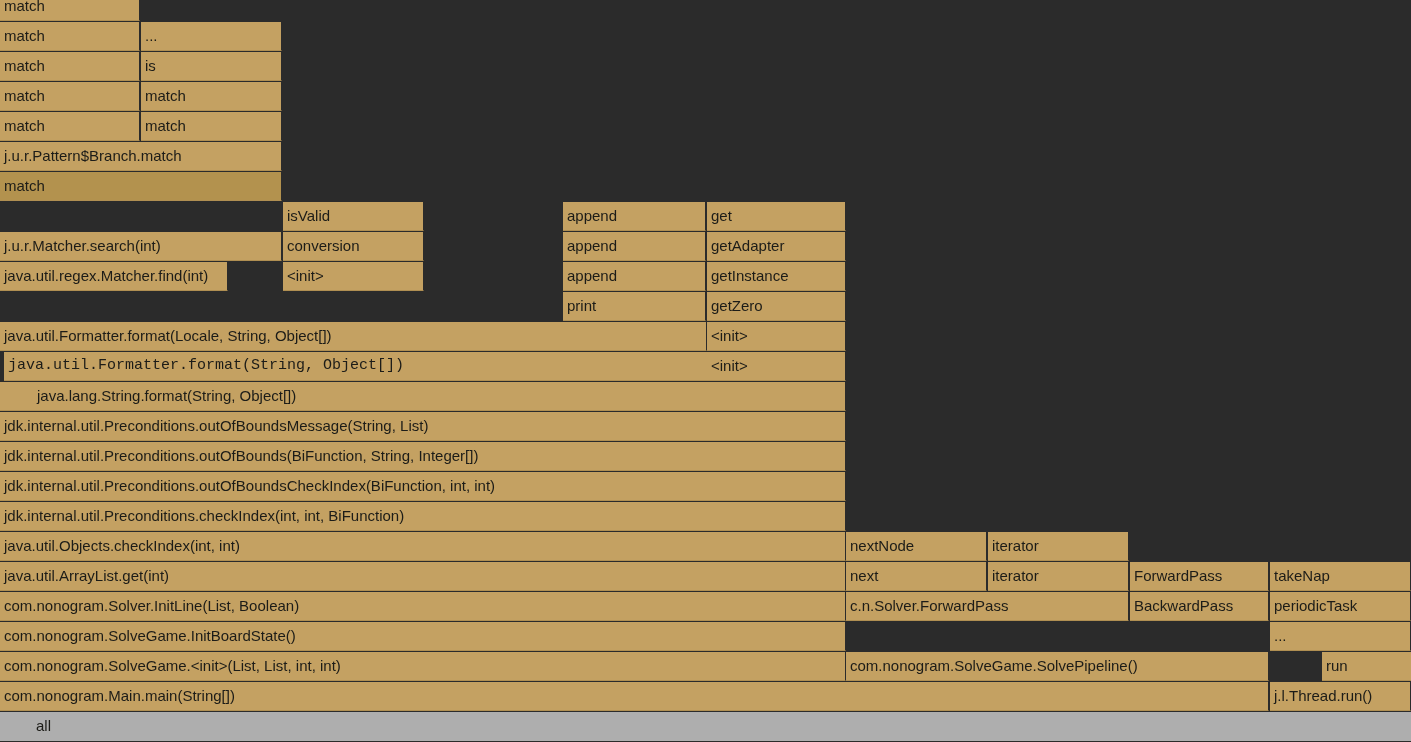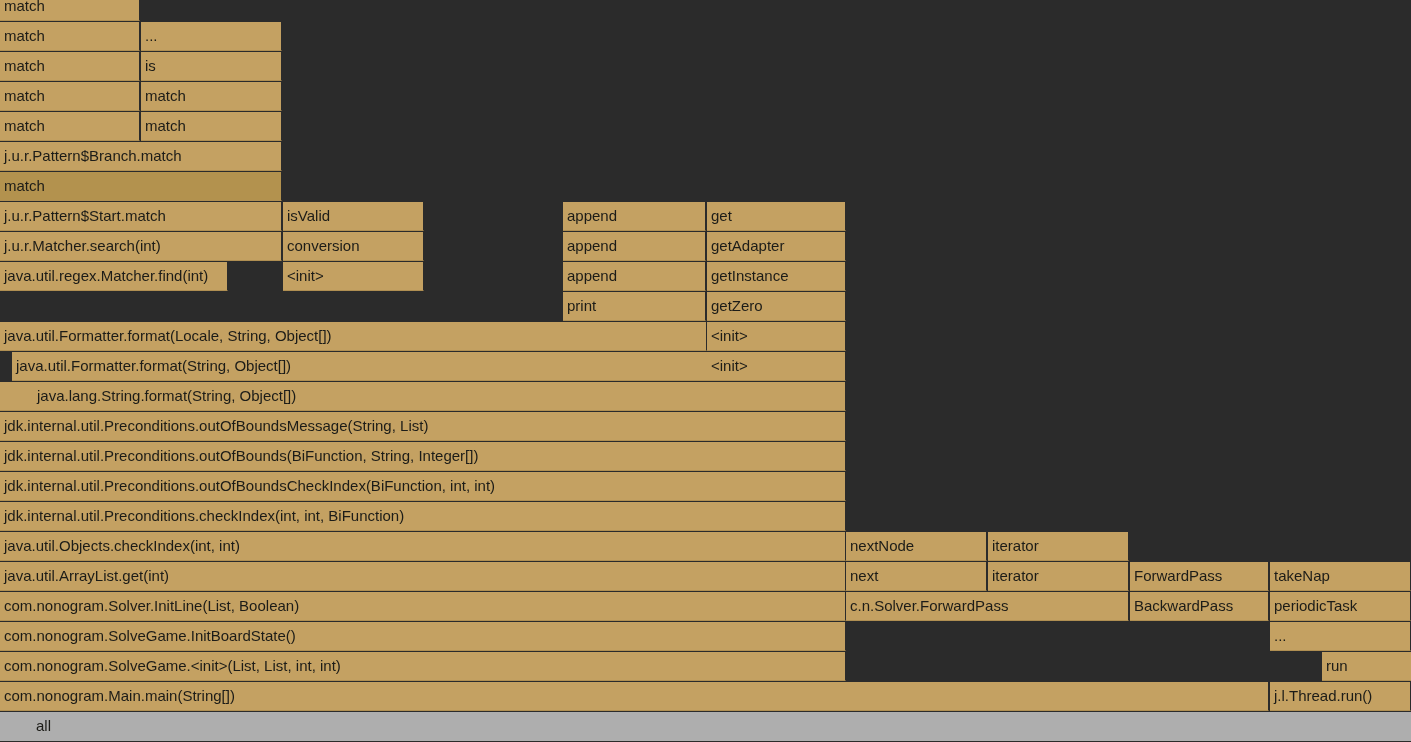--- a/index.html
+++ b/index.html
@@ -46,37 +46,36 @@
     <div class="frame" title="match" style="left: 0px; width: 140px; top: 22px;">match</div>
     <div class="frame" title="..." style="left: 141px; width: 141px; top: 22px;">...</div>
     <div class="frame" title="match" style="left: 0px; width: 140px; top: 52px;">match</div>
     <div class="frame" title="is" style="left: 141px; width: 141px; top: 52px;">is</div>
     <div class="frame" title="match" style="left: 0px; width: 140px; top: 82px;">match</div>
     <div class="frame" title="match" style="left: 141px; width: 141px; top: 82px;">match</div>
     <div class="frame" title="match" style="left: 0px; width: 140px; top: 112px;">match</div>
     <div class="frame" title="match" style="left: 141px; width: 141px; top: 112px;">match</div>
     <div class="frame" title="j.u.r.Pattern$Branch.match" style="left: 0px; width: 282px; top: 142px;">j.u.r.Pattern$Branch.match</div>
     <div class="frame hl" title="match" style="left: 0px; width: 282px; top: 172px;">match</div>
-    <div class="frame" title="j.u.r.Pattern$Start.match" style="left: 0px; width: 282px; top: 202px;">j.u.r.Pattern$Start.match</div>
     <div class="frame" title="isValid" style="left: 283px; width: 141px; top: 202px;">isValid</div>
     <div class="frame" title="append" style="left: 563px; width: 143px; top: 202px;">append</div>
     <div class="frame" title="get" style="left: 707px; width: 139px; top: 202px;">get</div>
     <div class="frame" title="j.u.r.Matcher.search(int)" style="left: 0px; width: 282px; top: 232px;">j.u.r.Matcher.search(int)</div>
     <div class="frame" title="conversion" style="left: 283px; width: 141px; top: 232px;">conversion</div>
     <div class="frame" title="append" style="left: 563px; width: 143px; top: 232px;">append</div>
     <div class="frame" title="getAdapter" style="left: 707px; width: 139px; top: 232px;">getAdapter</div>
     <div class="frame" title="java.util.regex.Matcher.find(int)" style="left: 0px; width: 228px; top: 262px;">java.util.regex.Matcher.find(int)</div>
     <div class="frame" title="&lt;init&gt;" style="left: 283px; width: 141px; top: 262px;">&lt;init&gt;</div>
     <div class="frame" title="append" style="left: 563px; width: 143px; top: 262px;">append</div>
     <div class="frame" title="getInstance" style="left: 707px; width: 139px; top: 262px;">getInstance</div>
     <div class="frame" title="print" style="left: 563px; width: 143px; top: 292px;">print</div>
     <div class="frame" title="getZero" style="left: 707px; width: 139px; top: 292px;">getZero</div>
     <div class="frame" title="java.util.Formatter.format(Locale, String, Object[])" style="left: 0px; width: 707px; top: 322px;">java.util.Formatter.format(Locale, String, Object[])</div>
     <div class="frame" title="&lt;init&gt;" style="left: 707px; width: 139px; top: 322px;">&lt;init&gt;</div>
-    <div class="frame" title="java.util.Formatter.format(String, Object[])" style="left: 12px; width: 707px; top: 352px;">java.util.Formatter.format(String, Object[])</div>
+    <div class="frame" title="java.util.Formatter.format(String, Object[])" style="left: 4px; width: 707px; top: 352px; font-family: Liberation Mono, monospace;">java.util.Formatter.format(String, Object[])</div>
     <div class="frame" title="&lt;init&gt;" style="left: 707px; width: 139px; top: 352px;">&lt;init&gt;</div>
     <div class="frame" title="java.lang.String.format(String, Object[])" style="left: 0px; width: 846px; top: 382px; padding-left: 37px;">java.lang.String.format(String, Object[])</div>
     <div class="frame" title="jdk.internal.util.Preconditions.outOfBoundsMessage(String, List)" style="left: 0px; width: 846px; top: 412px;">jdk.internal.util.Preconditions.outOfBoundsMessage(String, List)</div>
     <div class="frame" title="jdk.internal.util.Preconditions.outOfBounds(BiFunction, String, Integer[])" style="left: 0px; width: 846px; top: 442px;">jdk.internal.util.Preconditions.outOfBounds(BiFunction, String, Integer[])</div>
     <div class="frame" title="jdk.internal.util.Preconditions.outOfBoundsCheckIndex(BiFunction, int, int)" style="left: 0px; width: 846px; top: 472px;">jdk.internal.util.Preconditions.outOfBoundsCheckIndex(BiFunction, int, int)</div>
     <div class="frame" title="jdk.internal.util.Preconditions.checkIndex(int, int, BiFunction)" style="left: 0px; width: 846px; top: 502px;">jdk.internal.util.Preconditions.checkIndex(int, int, BiFunction)</div>
     <div class="frame" title="java.util.Objects.checkIndex(int, int)" style="left: 0px; width: 846px; top: 532px;">java.util.Objects.checkIndex(int, int)</div>
     <div class="frame" title="nextNode" style="left: 846px; width: 141px; top: 532px;">nextNode</div>
     <div class="frame" title="iterator" style="left: 988px; width: 141px; top: 532px;">iterator</div>
     <div class="frame" title="java.util.ArrayList.get(int)" style="left: 0px; width: 846px; top: 562px;">java.util.ArrayList.get(int)</div>
@@ -84,17 +83,18 @@
     <div class="frame" title="iterator" style="left: 988px; width: 141px; top: 562px;">iterator</div>
     <div class="frame" title="ForwardPass" style="left: 1130px; width: 139px; top: 562px;">ForwardPass</div>
     <div class="frame" title="takeNap" style="left: 1270px; width: 141px; top: 562px;">takeNap</div>
     <div class="frame" title="com.nonogram.Solver.InitLine(List, Boolean)" style="left: 0px; width: 846px; top: 592px;">com.nonogram.Solver.InitLine(List, Boolean)</div>
     <div class="frame" title="c.n.Solver.ForwardPass" style="left: 846px; width: 283px; top: 592px;">c.n.Solver.ForwardPass</div>
     <div class="frame" title="BackwardPass" style="left: 1130px; width: 139px; top: 592px;">BackwardPass</div>
     <div class="frame" title="periodicTask" style="left: 1270px; width: 141px; top: 592px;">periodicTask</div>
     <div class="frame" title="com.nonogram.SolveGame.InitBoardState()" style="left: 0px; width: 846px; top: 622px;">com.nonogram.SolveGame.InitBoardState()</div>
     <div class="frame" title="..." style="left: 1270px; width: 141px; top: 622px;">...</div>
     <div class="frame" title="com.nonogram.SolveGame.&lt;init&gt;(List, List, int, int)" style="left: 0px; width: 846px; top: 652px;">com.nonogram.SolveGame.&lt;init&gt;(List, List, int, int)</div>
+    <div class="frame" title="com.nonogram.SolveGame.SolvePipeline()" style="left: 846px; width: 423px; top: 652px;">com.nonogram.SolveGame.SolvePipeline()</div>
     <div class="frame" title="run" style="left: 1322px; width: 141px; top: 652px;">run</div>
     <div class="frame" title="com.nonogram.Main.main(String[])" style="left: 0px; width: 1269px; top: 682px;">com.nonogram.Main.main(String[])</div>
     <div class="frame" title="j.l.Thread.run()" style="left: 1270px; width: 141px; top: 682px;">j.l.Thread.run()</div>
     <div class="frame root" title="all" style="left: 0px; width: 1411px; top: 712px; padding-left: 36px;">all</div>
   </div>
 
 </body></html>

